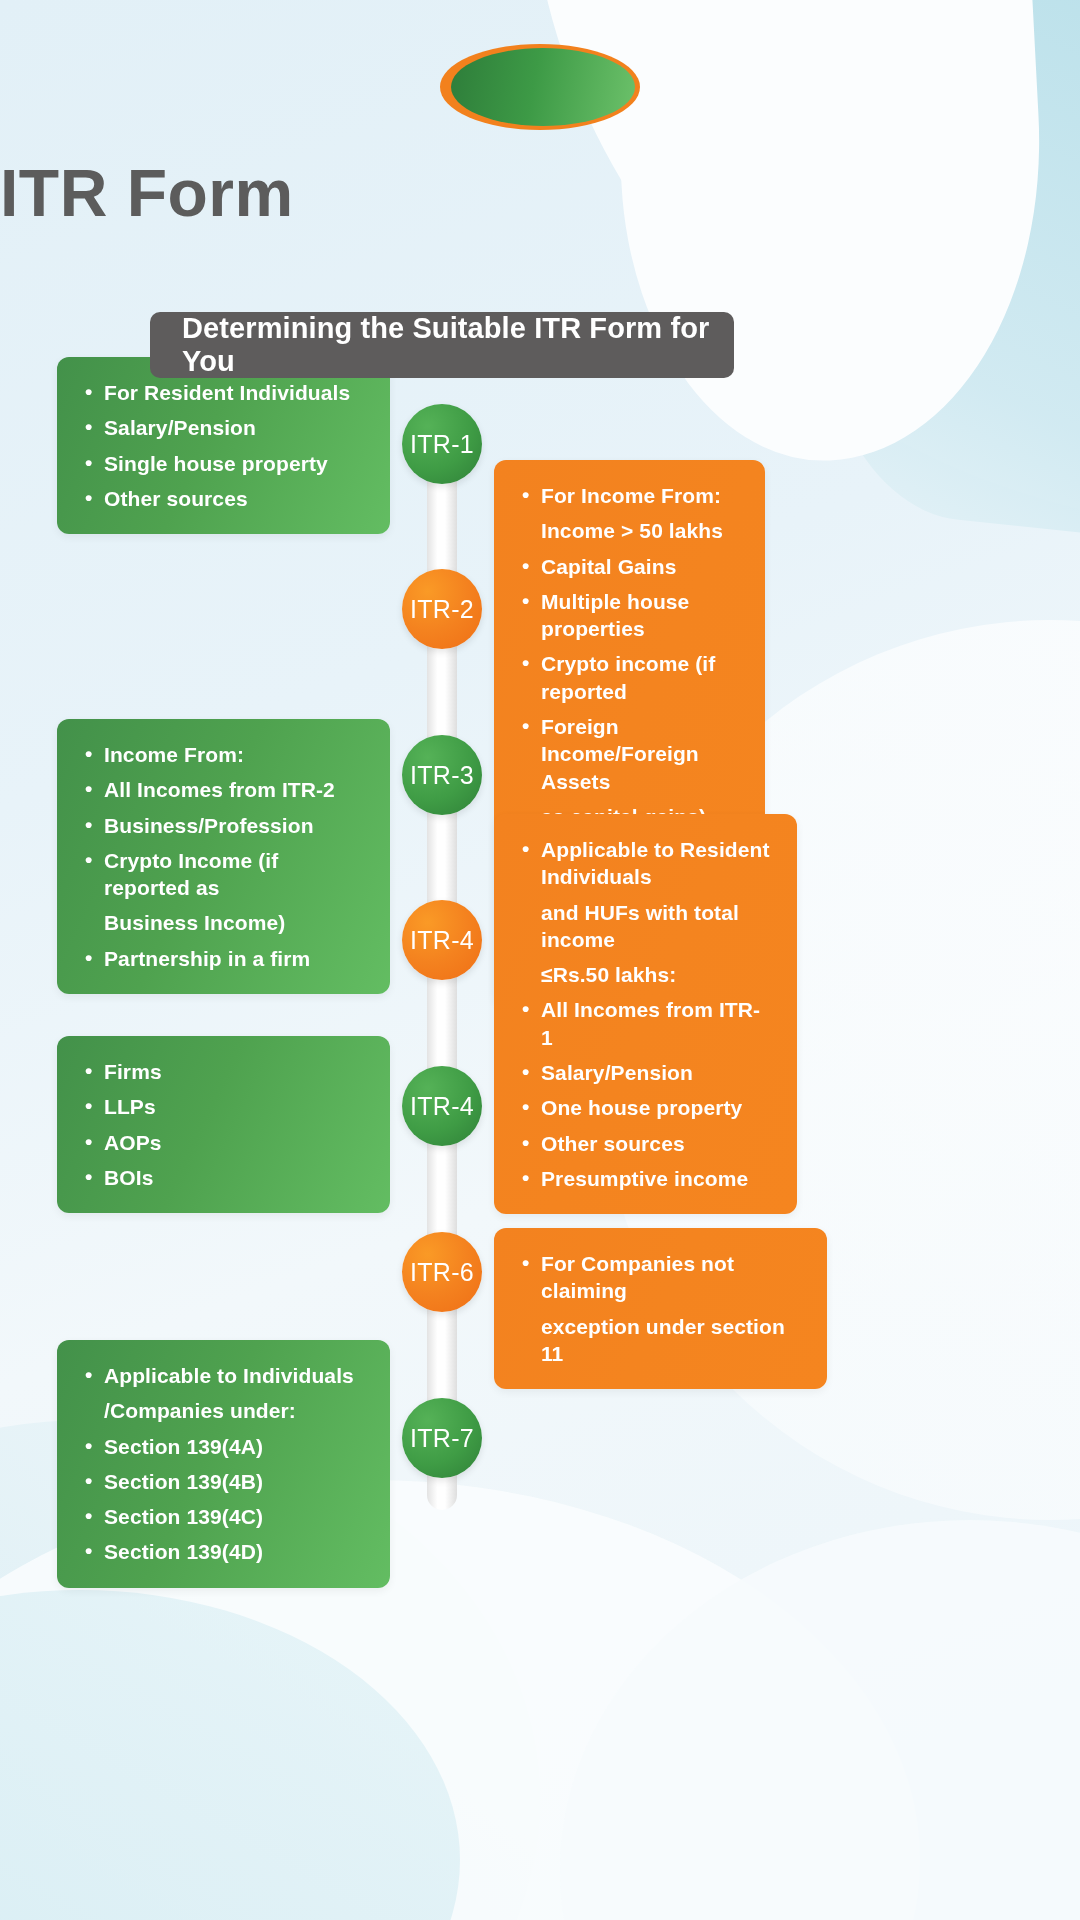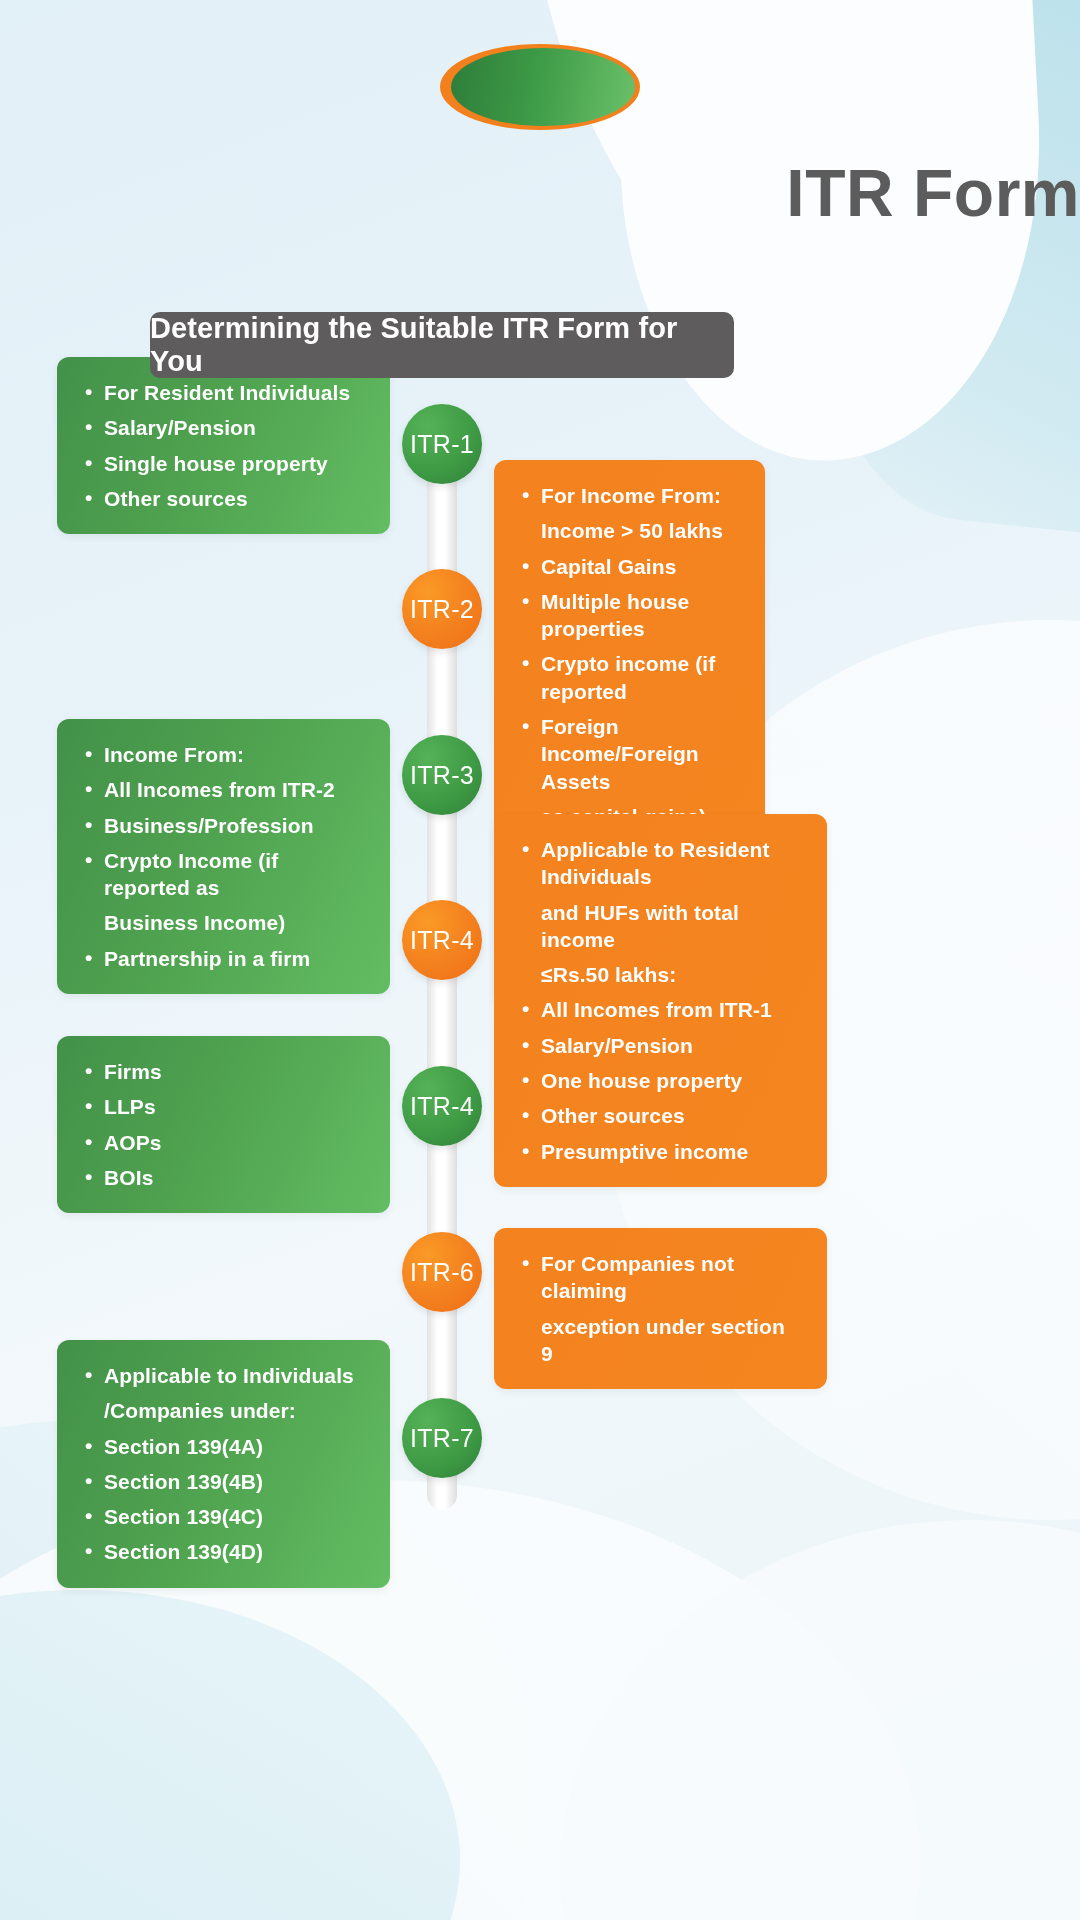--- a/index.html
+++ b/index.html
@@ -135,21 +135,21 @@
     color: #4a9e48;
     letter-spacing: -0.3px;
     margin-top: 1px;
   }
 
   
   .main-title {
     position: absolute;
     top: 155px;
     left: 0; right: 0;
-    text-align: right;
+    text-align: left;
     font-size: 66px;
     font-weight: bold;
     color: #5c5c5c;
     letter-spacing: 0.5px;
     z-index: 6;
   }
 
   .subtitle-bar {
     position: absolute;
     top: 312px;
@@ -161,20 +161,21 @@
     display: flex;
     align-items: center;
     justify-content: center;
     z-index: 6;
   }
   .subtitle-bar span {
     color: #ffffff;
     font-size: 29px;
     font-weight: bold;
     letter-spacing: 0.1px;
+    padding-left: 32px;
   }
 
   
   .timeline-rail {
     position: absolute;
     left: 427px;
     top: 430px;
     width: 30px;
     height: 1080px;
     background: linear-gradient(90deg, #e3e3e3 0%, #ffffff 35%, #ffffff 60%, #dedede 100%);
@@ -318,21 +319,21 @@
           <li class="bulleted">All Incomes from ITR-2</li>
           <li class="bulleted">Business/Profession</li>
           <li class="bulleted">Crypto Income (if reported as</li>
           <li class="nobullet">Business Income)</li>
           <li class="bulleted">Partnership in a firm</li>
         </ul>
       </div>
       <div class="node orange" style="left: 402px; top: 900px;">
         <span>ITR-4</span>
       </div>
-      <div class="card orange" style="left: 494px; top: 814px; width: 333px;">
+      <div class="card orange" style="left: 494px; top: 814px; width: 303px;">
         <ul>
           <li class="bulleted">Applicable to Resident Individuals</li>
           <li class="nobullet">and HUFs with total income</li>
           <li class="nobullet">≤Rs.50 lakhs:</li>
           <li class="bulleted">All Incomes from ITR-1</li>
           <li class="bulleted">Salary/Pension</li>
           <li class="bulleted">One house property</li>
           <li class="bulleted">Other sources</li>
           <li class="bulleted">Presumptive income</li>
         </ul>
@@ -347,21 +348,21 @@
           <li class="bulleted">AOPs</li>
           <li class="bulleted">BOIs</li>
         </ul>
       </div>
       <div class="node orange" style="left: 402px; top: 1232px;">
         <span>ITR-6</span>
       </div>
       <div class="card orange" style="left: 494px; top: 1228px; width: 333px;">
         <ul>
           <li class="bulleted">For Companies not claiming</li>
-          <li class="nobullet">exception under section 9</li>
+          <li class="nobullet">exception under section 11</li>
         </ul>
       </div>
       <div class="node green" style="left: 402px; top: 1398px;">
         <span>ITR-7</span>
       </div>
       <div class="card green" style="left: 57px; top: 1340px; width: 333px;">
         <ul>
           <li class="bulleted">Applicable to Individuals</li>
           <li class="nobullet">/Companies under:</li>
           <li class="bulleted">Section 139(4A)</li>

